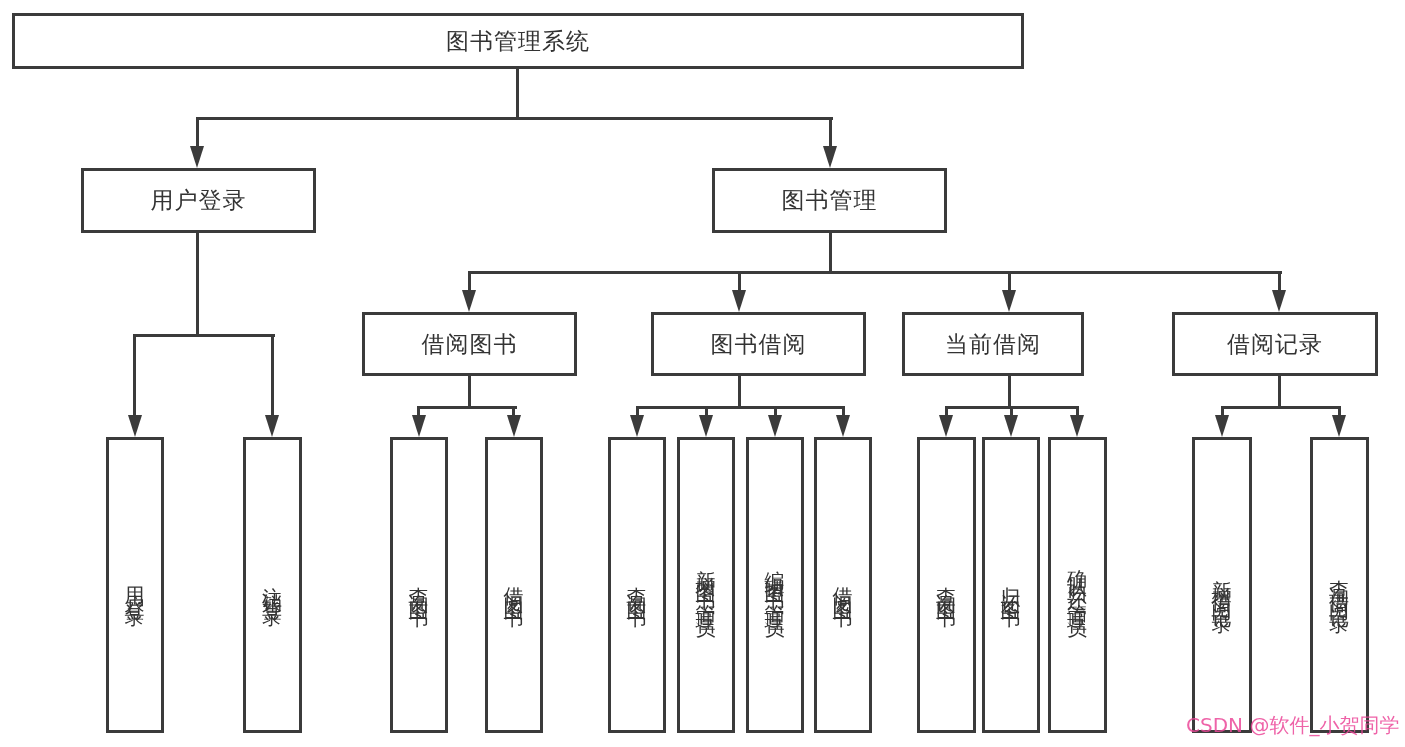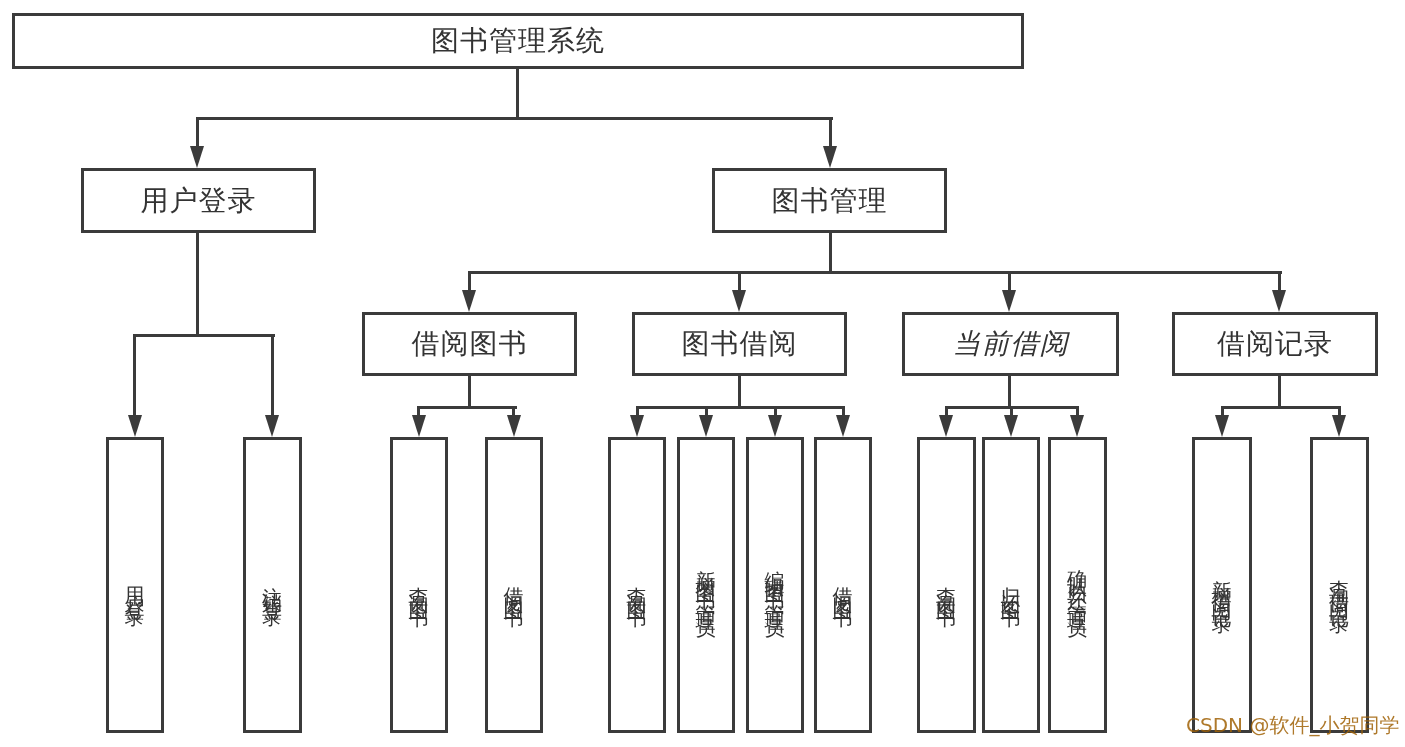--- a/index.html
+++ b/index.html
@@ -14,21 +14,21 @@
   .box {
     position: absolute;
     box-sizing: border-box;
     border: 3px solid #3b3b3b;
     background: #ffffff;
     display: flex;
     align-items: center;
     justify-content: center;
   }
   .hlabel {
-    font-size: 28px;
+    font-size: 23px;
     color: #333333;
     letter-spacing: 1px;
     white-space: nowrap;
   }
   .vlabel {
     writing-mode: vertical-rl;
     font-size: 20px;
     color: #333333;
     letter-spacing: 7px;
     line-height: 1;
@@ -43,21 +43,21 @@
     height: 0;
     border-left: 7px solid transparent;
     border-right: 7px solid transparent;
     border-top: 22px solid #3b3b3b;
   }
   .watermark {
     position: absolute;
     left: 1186px;
     top: 712px;
     font-size: 20px;
-    color: #a16207;
+    color: #ec4899;
     opacity: 0.85;
     white-space: nowrap;
     z-index: 5;
   }
 </style>
 </head>
 <body>
 
 <div id="canvas">
 
@@ -93,24 +93,24 @@
   <div class="ln" style="left:738px; top:271px; width:3px; height:19px;"></div>
   <div class="arr" style="left:732px; top:290px;"></div>
   <div class="ln" style="left:1008px; top:271px; width:3px; height:19px;"></div>
   <div class="arr" style="left:1002px; top:290px;"></div>
   <div class="ln" style="left:1278px; top:271px; width:3px; height:19px;"></div>
   <div class="arr" style="left:1272px; top:290px;"></div>
 
   <div class="box" style="left:362px; top:312px; width:215px; height:64px;">
     <span class="hlabel">借阅图书</span>
   </div>
-  <div class="box" style="left:632px; top:312px; width:215px; height:64px;">
+  <div class="box" style="left:651px; top:312px; width:215px; height:64px;">
     <span class="hlabel">图书借阅</span>
   </div>
-  <div class="box" style="left:902px; top:312px; width:217px; height:64px;font-style:italic;">
+  <div class="box" style="left:902px; top:312px; width:182px; height:64px;">
     <span class="hlabel">当前借阅</span>
   </div>
   <div class="box" style="left:1172px; top:312px; width:206px; height:64px;">
     <span class="hlabel">借阅记录</span>
   </div>
 
   <div class="ln" style="left:468px; top:376px; width:3px; height:33px;"></div>
   <div class="ln" style="left:417px; top:406px; width:100px; height:3px;"></div>
   <div class="ln" style="left:417px; top:406px; width:3px; height:9px;"></div>
   <div class="arr" style="left:412px; top:415px;"></div>

